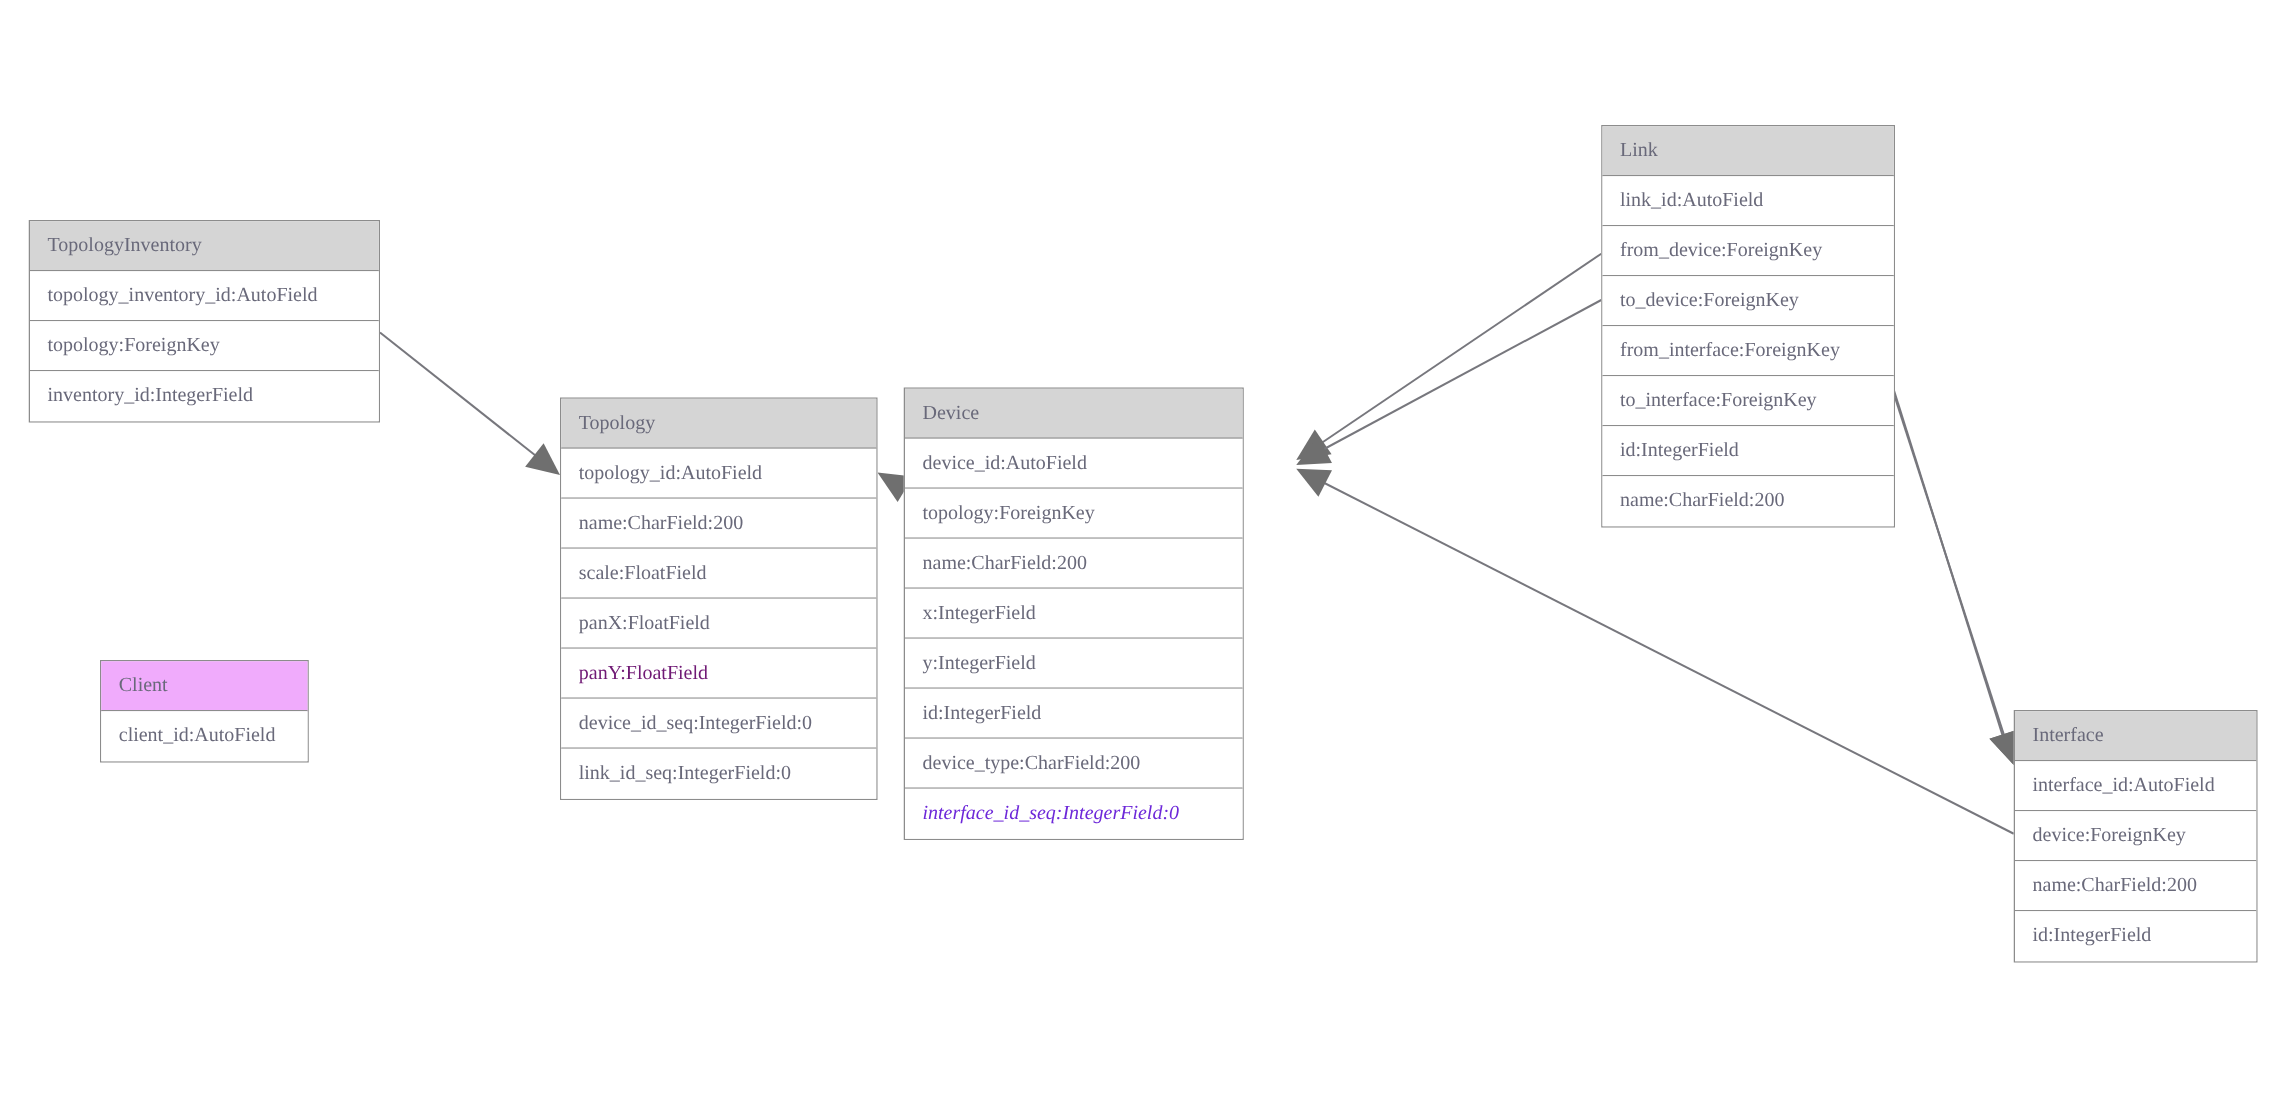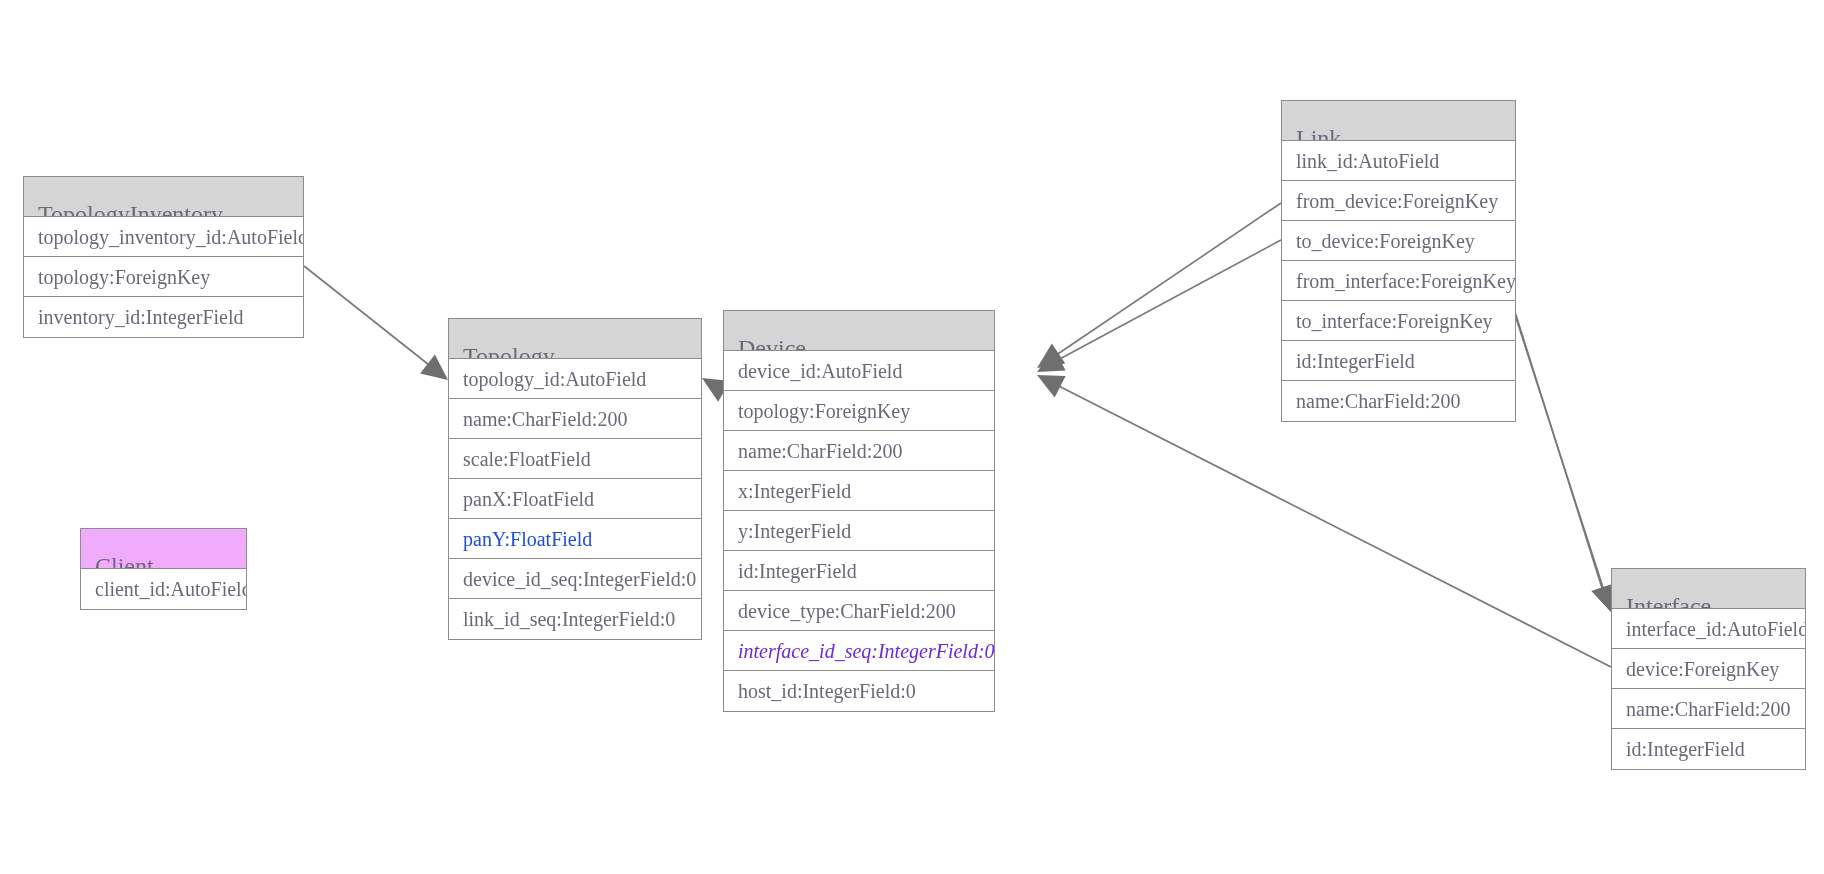--- a/index.html
+++ b/index.html
@@ -29,34 +29,34 @@
     box-sizing: border-box;
     border: 1px solid #8c8c8c;
     background: #ffffff;
     z-index: 2;
   }
   .entity-header {
     box-sizing: border-box;
     background: #d5d5d5;
     border-bottom: 1px solid #8c8c8c;
     color: #69697a;
-    font-size: 24px;
+    font-size: 16px;
     line-height: 40px;
     height: 40px;
-    padding: 17px 0 0 14px;
+    padding: 0 0 0 14px;
     white-space: nowrap;
     overflow: hidden;
   }
   .entity-row {
     box-sizing: border-box;
     height: 40px;
     line-height: 40px;
     border-bottom: 1px solid #8c8c8c;
     color: #69697a;
-    font-size: 20px;
+    font-size: 16px;
     padding: 0 10px 0 14px;
     white-space: nowrap;
     overflow: hidden;
     background: #ffffff;
   }
   .entity-row:last-child {
     border-bottom: none;
   }
 </style>
 </head>
@@ -105,35 +105,34 @@
       <div class="entity" style="left: 80px; top: 528px; width: 167px; border-color: rgb(140, 140, 140);">
         <div class="entity-header" style="background: #f0abfc; color: rgb(105, 105, 122); border-bottom-color: rgb(140, 140, 140); height: 40px; line-height: 40px;">Client</div>
         <div class="entity-row" style="color: rgb(105, 105, 122); border-bottom-color: rgb(140, 140, 140); height: 40px; line-height: 40px;">client_id:AutoField</div>
       </div>
       <div class="entity" style="left: 448px; top: 318px; width: 254px; border-color: rgb(140, 140, 140);">
         <div class="entity-header" style="background: rgb(213, 213, 213); color: rgb(105, 105, 122); border-bottom-color: rgb(140, 140, 140); height: 40px; line-height: 40px;">Topology</div>
         <div class="entity-row" style="color: rgb(105, 105, 122); border-bottom-color: rgb(140, 140, 140); height: 40px; line-height: 40px;">topology_id:AutoField</div>
         <div class="entity-row" style="color: rgb(105, 105, 122); border-bottom-color: rgb(140, 140, 140); height: 40px; line-height: 40px;">name:CharField:200</div>
         <div class="entity-row" style="color: rgb(105, 105, 122); border-bottom-color: rgb(140, 140, 140); height: 40px; line-height: 40px;">scale:FloatField</div>
         <div class="entity-row" style="color: rgb(105, 105, 122); border-bottom-color: rgb(140, 140, 140); height: 40px; line-height: 40px;">panX:FloatField</div>
-        <div class="entity-row" style="color: #1d4ed8; border-bottom-color: rgb(140, 140, 140); height: 40px; line-height: 40px;">panY:FloatField</div>
+        <div class="entity-row" style="color: #701a75; border-bottom-color: rgb(140, 140, 140); height: 40px; line-height: 40px;">panY:FloatField</div>
         <div class="entity-row" style="color: rgb(105, 105, 122); border-bottom-color: rgb(140, 140, 140); height: 40px; line-height: 40px;">device_id_seq:IntegerField:0</div>
         <div class="entity-row" style="color: rgb(105, 105, 122); border-bottom-color: rgb(140, 140, 140); height: 40px; line-height: 40px;">link_id_seq:IntegerField:0</div>
       </div>
       <div class="entity" style="left: 723px; top: 310px; width: 272px; border-color: rgb(140, 140, 140);">
         <div class="entity-header" style="background: rgb(213, 213, 213); color: rgb(105, 105, 122); border-bottom-color: rgb(140, 140, 140); height: 40px; line-height: 40px;">Device</div>
         <div class="entity-row" style="color: rgb(105, 105, 122); border-bottom-color: rgb(140, 140, 140); height: 40px; line-height: 40px;">device_id:AutoField</div>
         <div class="entity-row" style="color: rgb(105, 105, 122); border-bottom-color: rgb(140, 140, 140); height: 40px; line-height: 40px;">topology:ForeignKey</div>
         <div class="entity-row" style="color: rgb(105, 105, 122); border-bottom-color: rgb(140, 140, 140); height: 40px; line-height: 40px;">name:CharField:200</div>
         <div class="entity-row" style="color: rgb(105, 105, 122); border-bottom-color: rgb(140, 140, 140); height: 40px; line-height: 40px;">x:IntegerField</div>
         <div class="entity-row" style="color: rgb(105, 105, 122); border-bottom-color: rgb(140, 140, 140); height: 40px; line-height: 40px;">y:IntegerField</div>
         <div class="entity-row" style="color: rgb(105, 105, 122); border-bottom-color: rgb(140, 140, 140); height: 40px; line-height: 40px;">id:IntegerField</div>
         <div class="entity-row" style="color: rgb(105, 105, 122); border-bottom-color: rgb(140, 140, 140); height: 40px; line-height: 40px;">device_type:CharField:200</div>
         <div class="entity-row" style="color: #6d28d9; border-bottom-color: rgb(140, 140, 140); height: 40px; line-height: 40px; font-style: italic;">interface_id_seq:IntegerField:0</div>
-        <div class="entity-row" style="color: rgb(105, 105, 122); border-bottom-color: rgb(140, 140, 140); height: 40px; line-height: 40px;">host_id:IntegerField:0</div>
       </div>
       <div class="entity" style="left: 1281px; top: 100px; width: 235px; border-color: rgb(140, 140, 140);">
         <div class="entity-header" style="background: rgb(213, 213, 213); color: rgb(105, 105, 122); border-bottom-color: rgb(140, 140, 140); height: 40px; line-height: 40px;">Link</div>
         <div class="entity-row" style="color: rgb(105, 105, 122); border-bottom-color: rgb(140, 140, 140); height: 40px; line-height: 40px;">link_id:AutoField</div>
         <div class="entity-row" style="color: rgb(105, 105, 122); border-bottom-color: rgb(140, 140, 140); height: 40px; line-height: 40px;">from_device:ForeignKey</div>
         <div class="entity-row" style="color: rgb(105, 105, 122); border-bottom-color: rgb(140, 140, 140); height: 40px; line-height: 40px;">to_device:ForeignKey</div>
         <div class="entity-row" style="color: rgb(105, 105, 122); border-bottom-color: rgb(140, 140, 140); height: 40px; line-height: 40px;">from_interface:ForeignKey</div>
         <div class="entity-row" style="color: rgb(105, 105, 122); border-bottom-color: rgb(140, 140, 140); height: 40px; line-height: 40px;">to_interface:ForeignKey</div>
         <div class="entity-row" style="color: rgb(105, 105, 122); border-bottom-color: rgb(140, 140, 140); height: 40px; line-height: 40px;">id:IntegerField</div>
         <div class="entity-row" style="color: rgb(105, 105, 122); border-bottom-color: rgb(140, 140, 140); height: 40px; line-height: 40px;">name:CharField:200</div>

